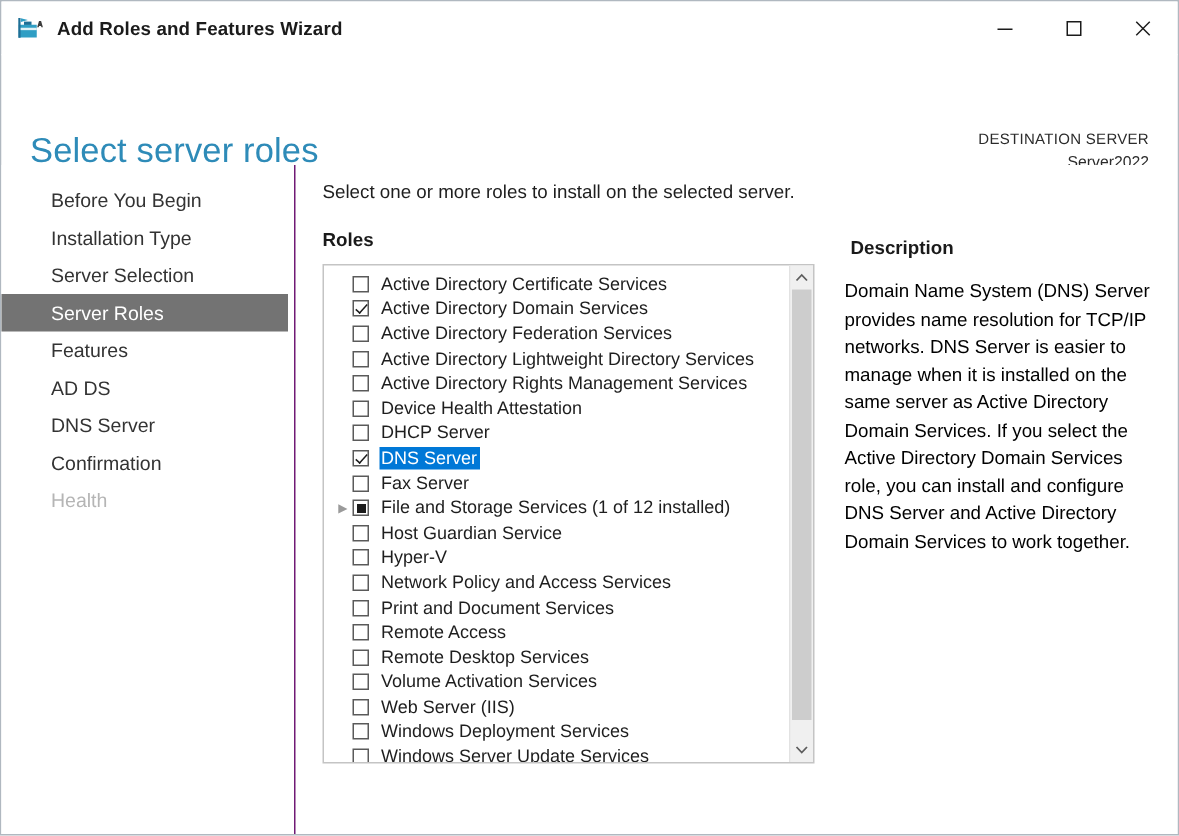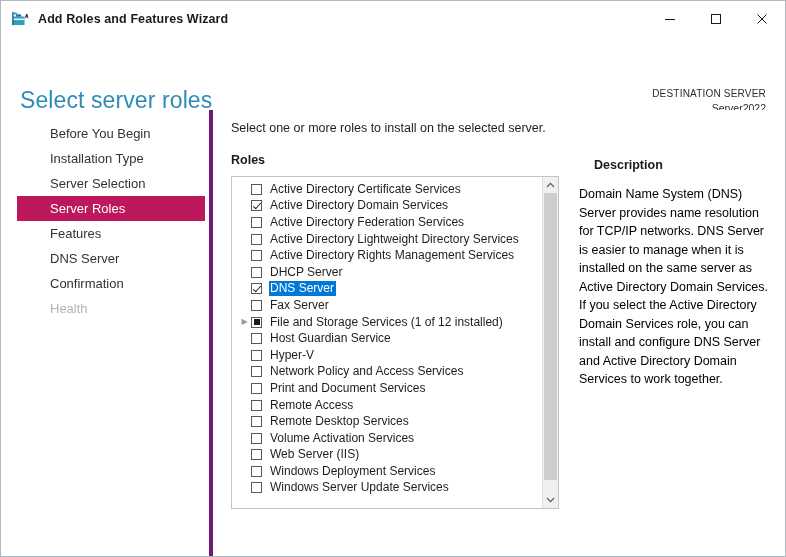--- a/index.html
+++ b/index.html
@@ -112,37 +112,36 @@
     position: relative;
     background: #ffffff;
     min-height: 0;
   }
 
   
   .sidebar {
     width: 196px;
     flex: 0 0 196px;
     box-sizing: border-box;
-    border-right: 4px solid #701a75;
+    border-right: 1px solid #701a75;
     padding-top: 11px;
     background: #ffffff;
-    margin-left: 16px;
   }
   .nav-item {
     height: 25px;
     display: flex;
     align-items: center;
     padding-left: 33px;
     margin-right: 4px;
     font-size: 13px;
     color: #333333;
     white-space: nowrap;
   }
   .nav-item.selected {
-    background: #be185d;
+    background: #737373;
     color: #ffffff;
   }
   .nav-item.disabled { color: #b5b5b5; }
 
   
   .content {
     flex: 1 1 auto;
     position: relative;
     padding: 11px 0 0 18px;
     box-sizing: border-box;
@@ -281,21 +280,21 @@
   .desc-panel {
     flex: 1 1 auto;
     padding-left: 18px;
     padding-right: 16px;
     min-width: 0;
   }
   .desc-title {
     font-size: 12.5px;
     font-weight: bold;
     color: #1a1a1a;
-    margin: 37px 0 13px 15px;
+    margin: 37px 0 13px 4px;
   }
   .desc-body {
     font-size: 12.5px;
     color: #000000;
     line-height: 1.48;
     margin: 0;
   }
 
   
   .footer {
@@ -397,20 +396,23 @@
         <div class="nav-item">
           <span>Server Selection</span>
         </div>
         <div class="nav-item selected">
           <span>Server Roles</span>
         </div>
         <div class="nav-item">
           <span>Features</span>
         </div>
         <div class="nav-item">
+          <span>AD DS</span>
+        </div>
+        <div class="nav-item">
           <span>DNS Server</span>
         </div>
         <div class="nav-item">
           <span>Confirmation</span>
         </div>
         <div class="nav-item disabled">
           <span>Health</span>
         </div>
       </div>
 
@@ -439,20 +441,25 @@
               </div>
               <div class="role-row">
                 <span class="expander empty">▶</span>
                 <span class="cbox"></span>
                 <span class="role-label">Active Directory Lightweight Directory Services</span>
               </div>
               <div class="role-row">
                 <span class="expander empty">▶</span>
                 <span class="cbox"></span>
                 <span class="role-label">Active Directory Rights Management Services</span>
+              </div>
+              <div class="role-row">
+                <span class="expander empty">▶</span>
+                <span class="cbox"></span>
+                <span class="role-label">Device Health Attestation</span>
               </div>
               <div class="role-row">
                 <span class="expander empty">▶</span>
                 <span class="cbox"></span>
                 <span class="role-label">DHCP Server</span>
               </div>
               <div class="role-row selected">
                 <span class="expander empty">▶</span>
                 <span class="cbox checked"></span>
                 <span class="role-label">DNS Server</span>

